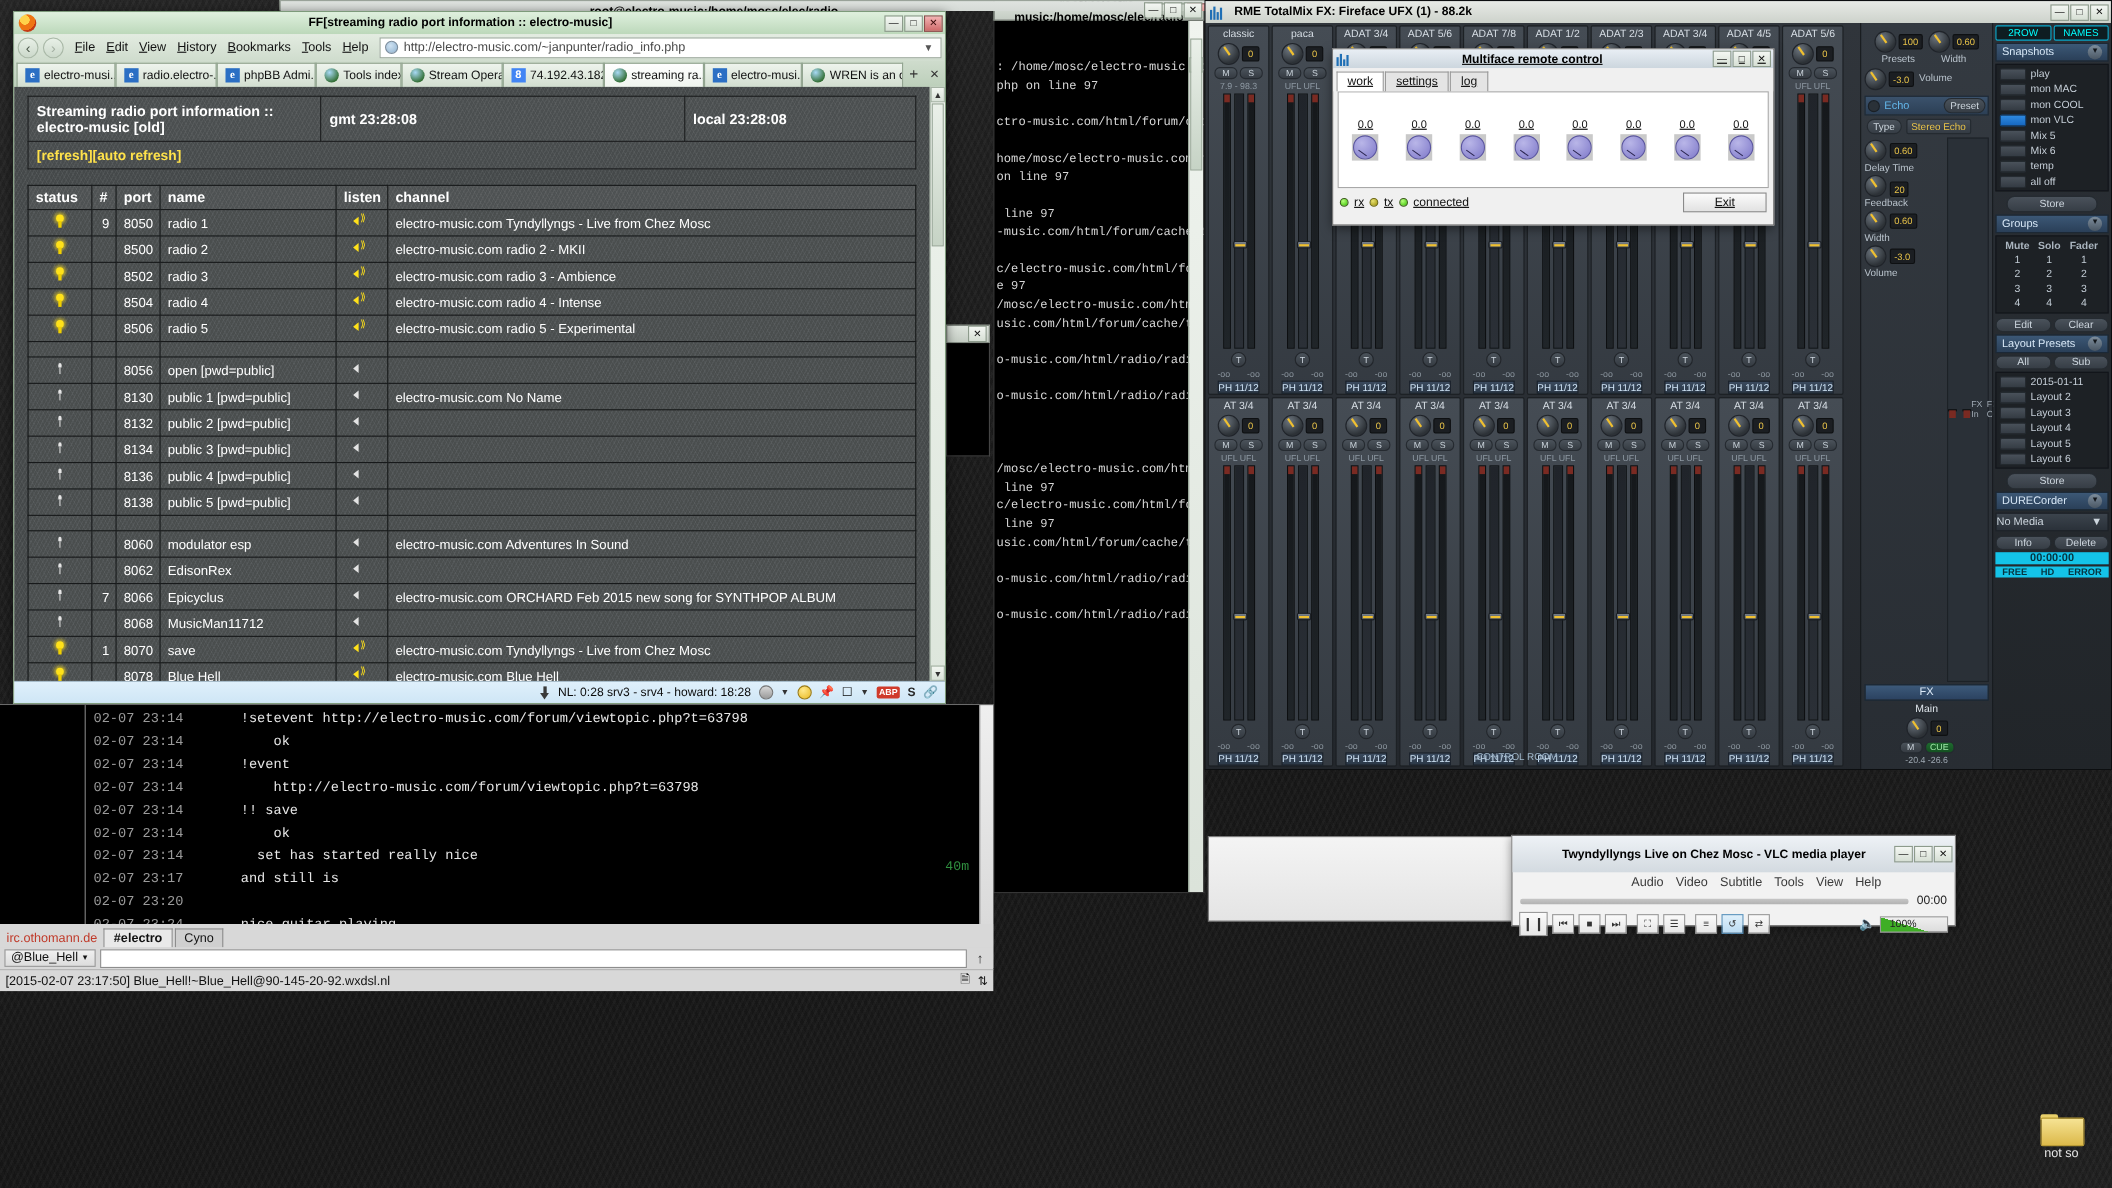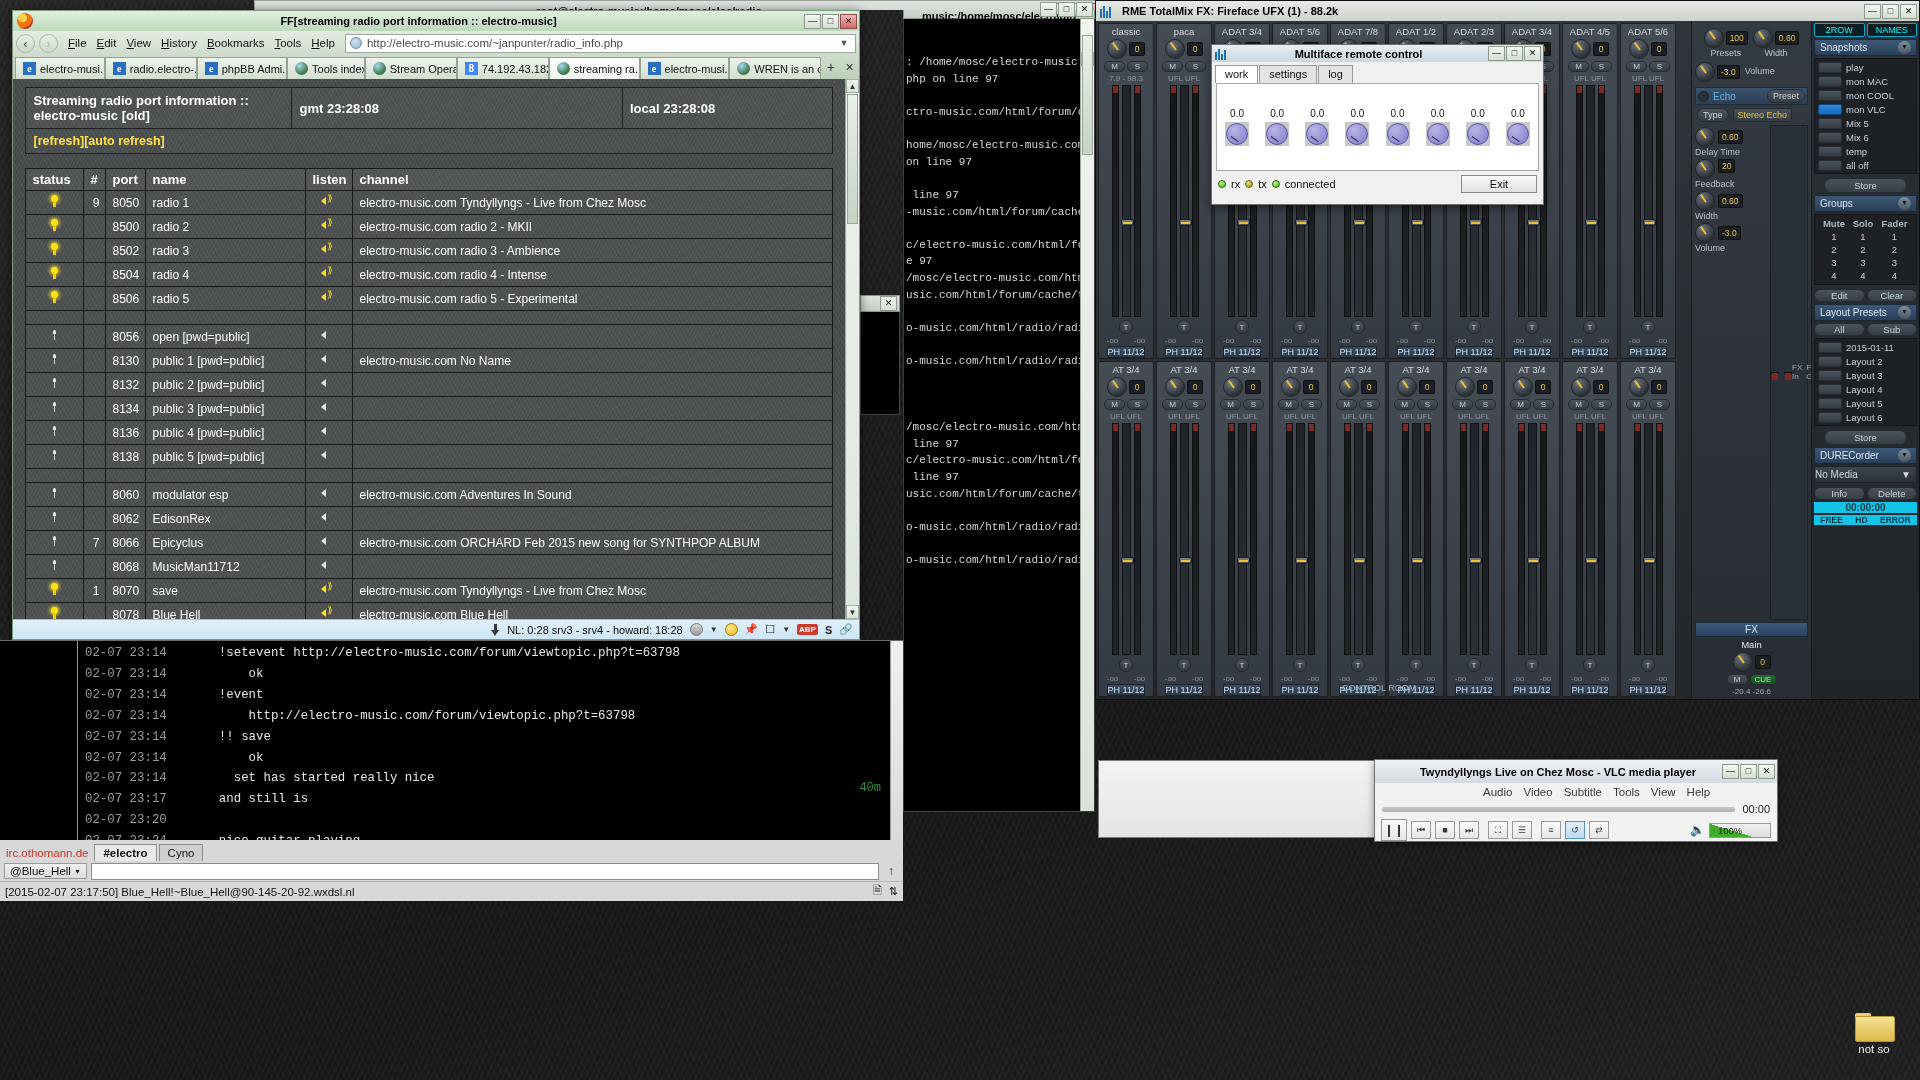--- a/index.html
+++ b/index.html
@@ -221,22 +221,22 @@
   .two-btn > div { flex:1; background:linear-gradient(#4a525b,#363d45); border:1px solid #252b31;
                    color:#cdd6de; font-size:9.5px; text-align:center; border-radius:8px; }
   .cyan-btn { border:1px solid #0aa9cc; color:#0ff; font-size:9px; text-align:center;
               background:#0e1d22; border-radius:2px; padding:1px 0; }
   .durec-time { background:#14c3e8; color:#063540; font-size:10px; text-align:center; font-weight:bold; }
   .durec-row { background:#14c3e8; color:#063540; font-size:8.5px; display:flex; justify-content:space-around; font-weight:bold;}
   .nomedia { background:linear-gradient(#3c444d,#2a3139); border:1px solid #1d2228; color:#cdd6de;
              font-size:10px; text-align:left; padding:2px 0; position:relative; }
 
   
-  #multiface { left:1211px; top:44px; width:333px; height:161px;
-               background:#f0f0f0; border:1px solid #6e6e6e; box-shadow:0 3px 10px rgba(0,0,0,.5); }
+  #multiface { left:1211px; top:44px; width:402px; height:161px;
+               background:#f0f0f0; border:1px solid #6e6e6e; box-shadow:0 3px 10px rgba(0,0,0,.5);text-decoration:underline; }
   #multiface .titlebar { height:17px; background:linear-gradient(#e8eef4,#ccd6de); border:none; }
   .mf-ico { width:14px; height:12px; margin-left:3px; display:flex; gap:1px; align-items:flex-end;}
   .mf-ico i { width:2px; background:#1f6fb5; display:block; }
   .mf-tabs { display:flex; padding:3px 3px 0; gap:1px; background:#f0f0f0; }
   .mf-tab { padding:2px 9px; font-size:11px; background:#e4e4e4; border:1px solid #9a9a9a;
             border-bottom:none; color:#111; }
   .mf-tab.active { background:#fff; padding-bottom:3px; }
   .mf-panel { margin:0 4px; height:88px; background:#fff; border:1px solid #a8a8a8;
               display:flex; align-items:center; justify-content:space-around; }
   .mf-knobcell { text-align:center; }
@@ -258,21 +258,21 @@
   #smallwin .titlebar { height:17px; background:linear-gradient(#dfe5de,#c4ccc3); border:1px solid #8d968c; }
   #smallwin .b { height:103px; background:#000; border:1px solid #444; border-top:none; }
 
   
   #vlc { left:1098px; top:760px; width:382px; height:78px;
          background:#f0f0f0; border:1px solid #7a7a7a; }
   #vlc .v-body { height:100%; background:linear-gradient(#f4f4f4,#e4e4e4); }
 
   #vlcmain { left:1374px; top:759px; width:404px; height:83px;
              background:#f2f2f2; border:1px solid #6e6e6e; box-shadow:0 2px 8px rgba(0,0,0,.4); }
-  #vlcmain .titlebar { height:23px; background:linear-gradient(#eef2f6,#d3dae0); border:none;padding-left:19px; }
+  #vlcmain .titlebar { height:33px; background:linear-gradient(#eef2f6,#d3dae0); border:none;padding-left:19px; }
   .vlc-menu { display:flex; gap:11px; font-size:11.5px; color:#3a3a3a; padding:3px 8px; }
   .vlc-seek { display:flex; align-items:center; gap:7px; padding:2px 7px; }
   .vlc-bar { flex:1; height:5px; background:linear-gradient(#c6c6c6,#b2b2b2); border-radius:2px; }
   .vlc-time { font-size:11px; color:#222; }
   .vlc-ctrls { display:flex; align-items:center; gap:4px; padding:2px 6px; }
   .vbtn { width:20px; height:18px; border:1px solid #9a9a9a; background:linear-gradient(#fafafa,#e6e6e6);
           display:flex; align-items:center; justify-content:center; font-size:9px; color:#333; }
   .vbtn.play { width:26px; height:22px; font-size:12px; }
   .vbtn.act { background:linear-gradient(#dff0fb,#bcdcf2); border-color:#5a93bd; }
   .vol-wrap { margin-left:auto; display:flex; align-items:center; gap:4px; position:relative; }
@@ -1006,21 +1006,21 @@
         <div class="fx-btn">Type</div>
         <div class="fx-sel">Stereo Echo</div>
       </div>
       <div style="display:flex;gap:4px;flex:1;">
         <div style="flex:1;">
           <div style="display:flex;align-items:center;gap:3px;margin-top:2px;">
               <div class="knob"></div>
               <div class="knobval">0.60</div>
             </div>
           <div class="fx-label">Delay Time</div>
-          <div style="display:flex;align-items:flex-start;gap:3px;margin-top:2px;">
+          <div style="display:flex;align-items:flex-end;gap:3px;margin-top:2px;">
               <div class="knob"></div>
               <div class="knobval">20</div>
             </div>
           <div class="fx-label">Feedback</div>
           <div style="display:flex;align-items:center;gap:3px;margin-top:2px;">
               <div class="knob"></div>
               <div class="knobval">0.60</div>
             </div>
           <div class="fx-label">Width</div>
           <div style="display:flex;align-items:center;gap:3px;margin-top:2px;">

